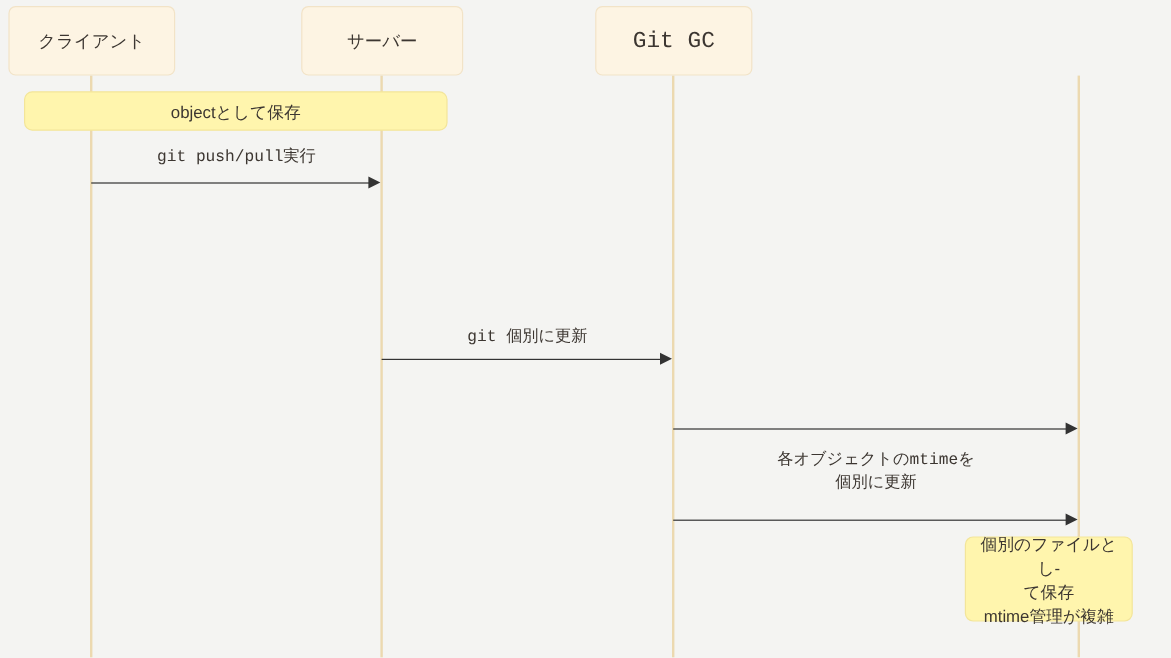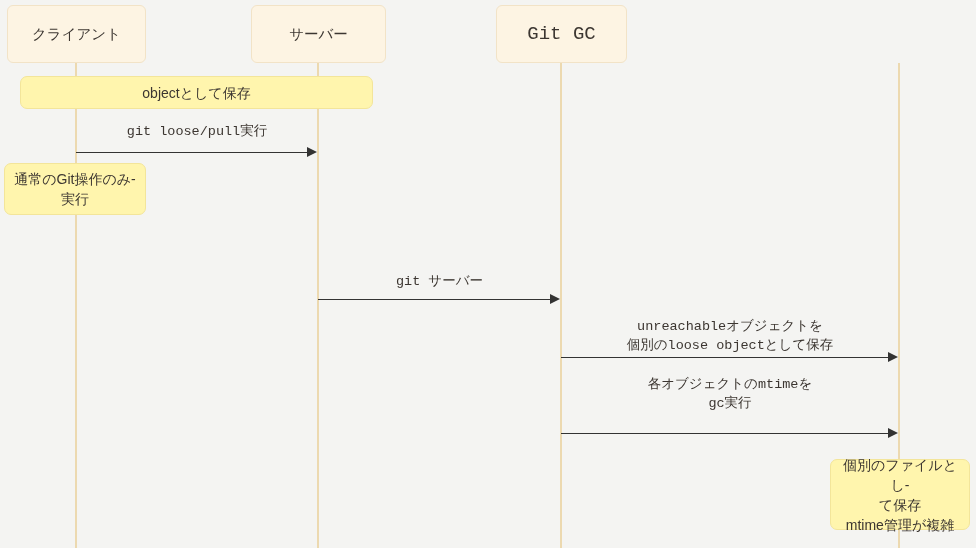--- a/index.html
+++ b/index.html
@@ -103,39 +103,35 @@
   <div class="lifeline" style="left:317px;"></div>
   <div class="lifeline" style="left:560px;"></div>
   <div class="lifeline" style="left:898px;"></div>
 
   <div class="participant" style="left:7px; width:139px;">クライアント</div>
   <div class="participant" style="left:251px; width:135px;">サーバー</div>
   <div class="participant mono" style="left:496px; width:131px;">Git GC</div>
 
   <div class="note" style="left:20px; top:76px; width:353px; height:33px;">objectとして保存</div>
 
-  <div class="msg-label" style="left:76px; top:122px; width:242px;">git loose/pull実行</div>
+  <div class="msg-label" style="left:76px; top:122px; width:242px;">git push/pull実行</div>
   <div class="msg-line" style="left:76px; top:152px; width:233px;"></div>
   <div class="msg-arrow" style="left:307px; top:147px;"></div>
 
-  <div class="note" style="left:4px; top:163px; width:142px; height:52px;">通常のGit操作のみ-
-実行</div>
 
 
-  <div class="msg-label" style="left:318px; top:272px; width:243px;">git サーバー</div>
+  <div class="msg-label" style="left:318px; top:272px; width:243px;">git 個別に更新</div>
   <div class="msg-line" style="left:318px; top:299px; width:233px;"></div>
   <div class="msg-arrow" style="left:550px; top:294px;"></div>
 
-  <div class="msg-label" style="left:561px; top:317px; width:338px;">unreachableオブジェクトを
-個別のloose objectとして保存</div>
   <div class="msg-line" style="left:561px; top:357px; width:328px;"></div>
   <div class="msg-arrow" style="left:888px; top:352px;"></div>
 
   <div class="msg-label" style="left:561px; top:375px; width:338px;">各オブジェクトのmtimeを
-gc実行</div>
+個別に更新</div>
   <div class="msg-line" style="left:561px; top:433px; width:328px;"></div>
   <div class="msg-arrow" style="left:888px; top:428px;"></div>
 
-  <div class="note" style="left:830px; top:447px; width:140px; height:71px;margin-top:12px;">個別のファイルとし-
+  <div class="note" style="left:804px; top:447px; width:140px; height:71px;">個別のファイルとし-
 て保存
 mtime管理が複雑</div>
 
 </div>
 
 </body></html>

